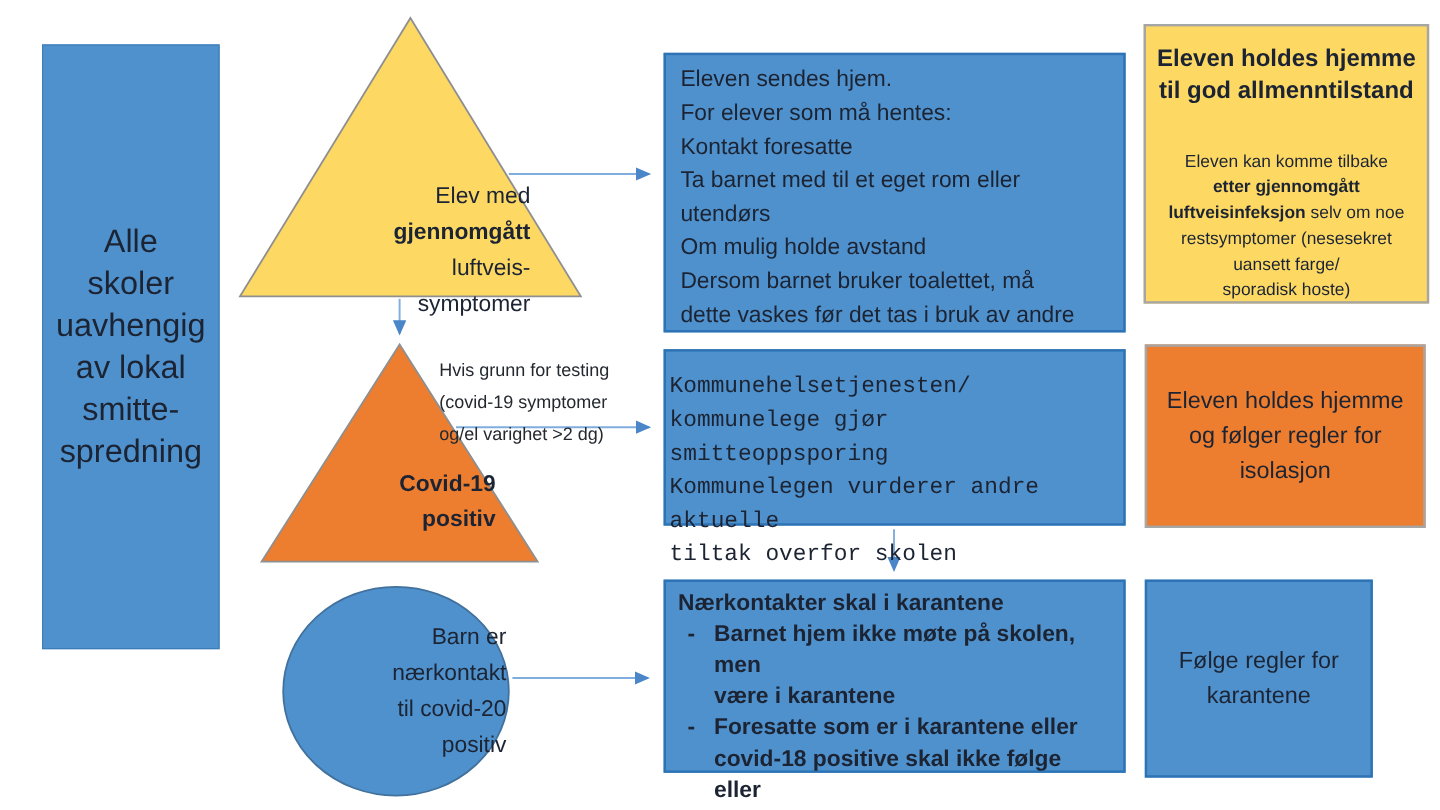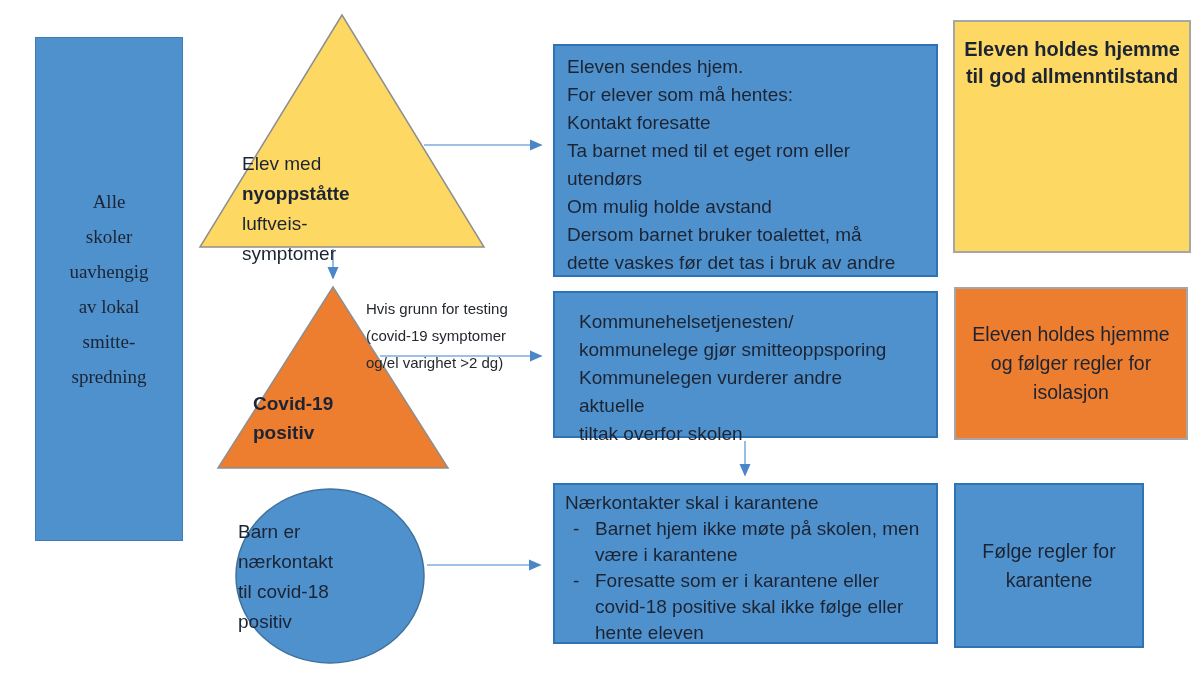--- a/index.html
+++ b/index.html
@@ -47,27 +47,27 @@
   .box.orange { background: var(--orange); border: 2px solid var(--gray-border); }
 
   .pre { white-space: pre-line; }
 
   
   #left-panel {
     left: 35px; top: 37px; width: 148px; height: 504px;
     border: 1.5px solid var(--blue-border-light);
     display: flex; align-items: center; justify-content: center;
     text-align: center;
-    font-size: 19px; line-height: 35px; font-family: Liberation Serif, serif;
+    font-size: 27px; line-height: 35px;
   }
 
   
   .shape-text {
     position: absolute;
-    text-align: left;
+    text-align: right;
     font-size: 19px;
     color: var(--text);
   }
   #symptom-triangle-text { left: 242px; top: 119px; width: 200px; line-height: 30px; }
   #covid-triangle-text   { left: 253px; top: 389px; width: 160px; line-height: 29px; font-weight: bold; }
   #circle-text           { left: 238px; top: 517px; width: 184px; line-height: 30px; }
   #symptom-triangle-text b, .sh-note b { font-weight: 700; }
 
   #testing-label {
     position: absolute;
@@ -78,27 +78,27 @@
   }
 
   
   #send-home-box {
     left: 553px; top: 20px; width: 385px; height: 233px;
     padding: 7px 12px;
     font-size: 19px; line-height: 28px; margin-top: 24px;
   }
   #tracing-box {
     left: 553px; top: 291px; width: 385px; height: 147px;
-    padding: 15px 24px;
-    font-size: 19px; line-height: 28px;
+    padding: 15px 3px;
+    font-size: 19px; line-height: 28px; font-family: Liberation Mono, monospace;
   }
   #quarantine-box {
     left: 553px; top: 483px; width: 385px; height: 161px;
     padding: 5px 10px;
-    font-size: 19px; line-height: 26px;
+    font-size: 19px; line-height: 26px; font-weight: bold;
   }
   .q-bullet { display: flex; }
   .q-marker { flex: 0 0 30px; padding-left: 8px; box-sizing: border-box; }
   .q-text   { flex: 1 1 auto; }
 
   
   #stay-home-box {
     left: 953px; top: 20px; width: 238px; height: 233px;
     padding: 14px 8px;
     text-align: center;
@@ -148,35 +148,35 @@
     <span class="pre">Alle
 skoler
 uavhengig
 av lokal
 smitte-
 spredning</span>
   </div>
 
   <div class="shape-text pre" id="symptom-triangle-text">
     <span>Elev med
-</span><b>nyoppståtte</b><span>
+</span><b>gjennomgått</b><span>
 luftveis-
 symptomer</span>
   </div>
 
   <div class="pre" id="testing-label">Hvis grunn for testing
 (covid-19 symptomer
 og/el varighet &gt;2 dg)</div>
 
   <div class="shape-text pre" id="covid-triangle-text">Covid-19
 positiv</div>
 
   <div class="shape-text pre" id="circle-text">Barn er
 nærkontakt
-til covid-18
+til covid-20
 positiv</div>
 
   <div class="box blue pre" id="send-home-box">Eleven sendes hjem.
 For elever som må hentes:
 Kontakt foresatte
 Ta barnet med til et eget rom eller
 utendørs
 Om mulig holde avstand
 Dersom barnet bruker toalettet, må
 dette vaskes før det tas i bruk av andre</div>
@@ -197,20 +197,28 @@
       <span class="q-marker">-</span>
       <span class="q-text pre">Foresatte som er i karantene eller
 covid-18 positive skal ikke følge eller
 hente eleven</span>
     </div>
   </div>
 
   <div class="box yellow" id="stay-home-box">
     <div class="sh-title pre">Eleven holdes hjemme
 til god allmenntilstand</div>
+    <div class="sh-note pre">
+      <span>Eleven kan komme tilbake
+</span><b>etter gjennomgått
+luftveisinfeksjon</b><span> selv om noe
+restsymptomer (nesesekret
+uansett farge/
+sporadisk hoste)</span>
+    </div>
   </div>
 
   <div class="box orange pre" id="isolation-box">Eleven holdes hjemme
 og følger regler for
 isolasjon</div>
 
   <div class="box blue pre" id="quarantine-rules-box">Følge regler for
 karantene</div>
 
 </div>

